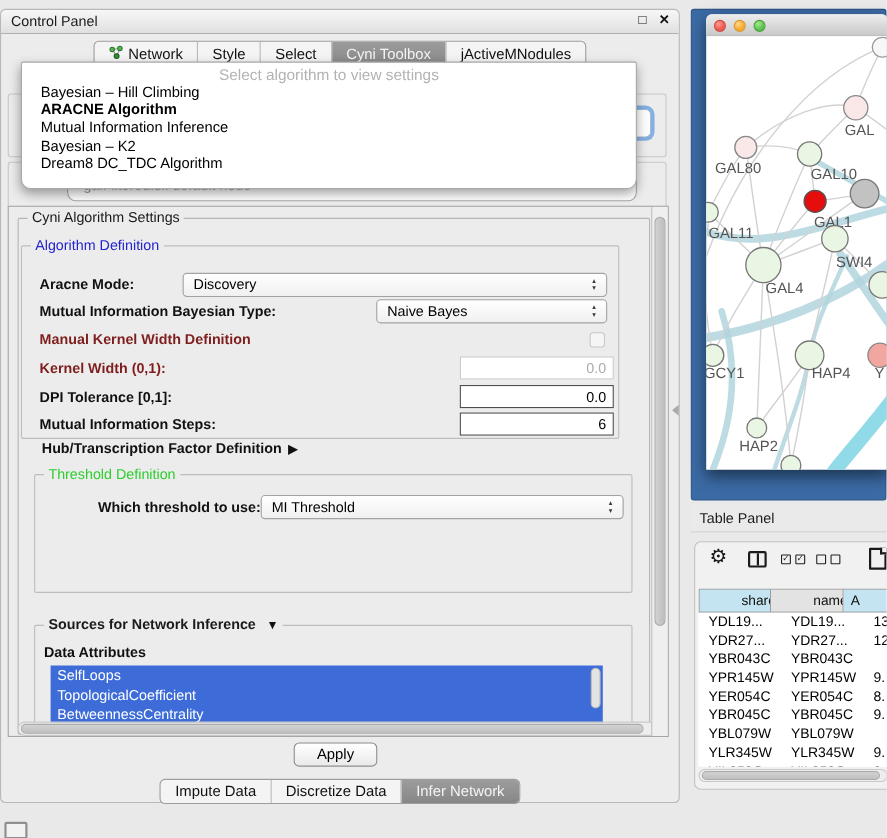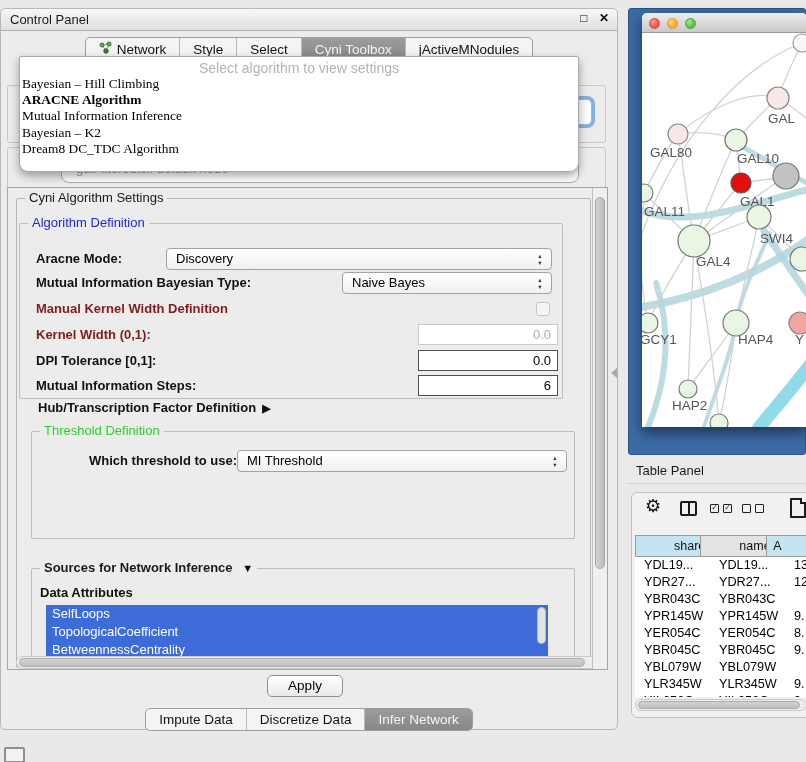--- a/index.html
+++ b/index.html
@@ -35,21 +35,21 @@
         border:1px solid #ABABAB; border-radius:8px; z-index:2; font-size:13px; color:#9A9A9A;
         line-height:26px; padding-left:14px; overflow:hidden; }
   #bg-combo-focus { position:absolute; left:563px; top:90px; width:28px; height:26px; background:#FDFDFD;
         border:1px solid #9FB8D6; border-radius:5px; box-shadow:0 0 0 3px rgba(105,160,225,.8); z-index:2; }
 
   
   #algo-popup { position:absolute; left:18px; top:47px; width:560px; height:116px; background:#FFF;
         border:1px solid #A9A9A9; border-radius:2px 2px 9px 9px; z-index:40;
         box-shadow:0 4px 10px rgba(0,0,0,.35); overflow:hidden; }
   #algo-popup .ph { text-align:center; color:#B3B3B3; font-size:14px; padding-top:3px; height:19px; }
-  #algo-popup .opt { font-size:13.4px; color:#000; line-height:16.2px; padding-left:2px; white-space:nowrap;font-family:Liberation Serif, serif; }
+  #algo-popup .opt { font-size:13.4px; color:#000; line-height:16.2px; padding-left:17px; white-space:nowrap; }
   #algo-popup .opt.b { font-weight:bold; }
 
   
   #scrollarea { position:absolute; left:6px; top:178px; width:601px; height:483px;
         border:1px solid #A6A6A6; background:#ECECEC; overflow:hidden; z-index:5; }
 
   .group { position:absolute; border:1px solid #BDBDBD; border-radius:2px; }
   .legend { position:absolute; top:-9px; left:8px; background:#ECECEC; padding:0 4px;
         font-size:13px; color:#1A1A1A; white-space:nowrap;text-align:right; }
   .legend.blue { color:#2424CE; }

